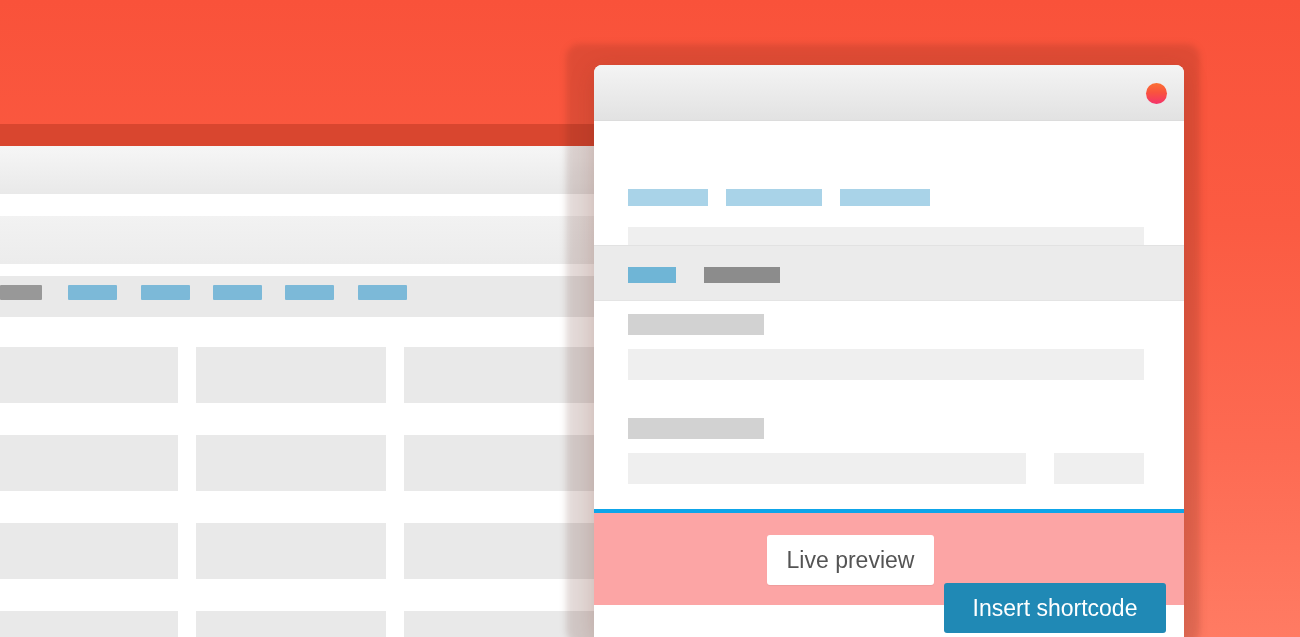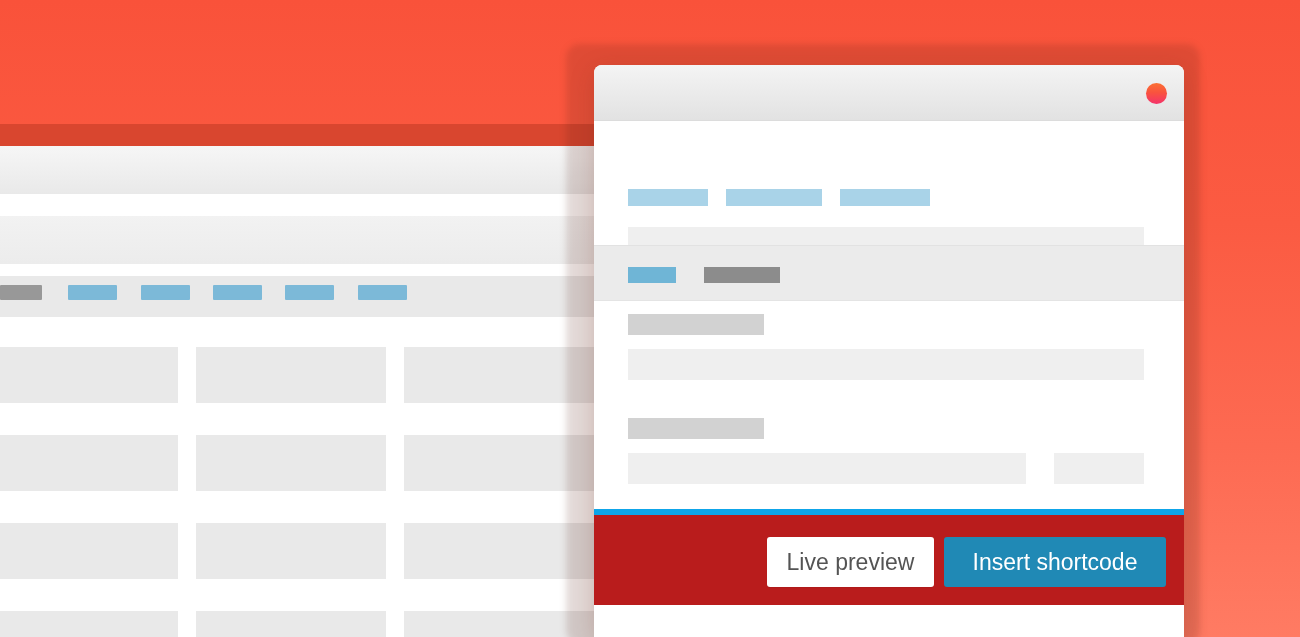--- a/index.html
+++ b/index.html
@@ -155,22 +155,22 @@
   .field-input {
     position: absolute;
     height: 31px;
     background: #efefef;
   }
 
   
   #modal-footer {
     position: relative;
     height: 96px;
-    background: #b91c1c;
-    border-top: 6px solid #0ea5e9;
+    background: #fca5a5;
+    border-top: 4px solid #0ea5e9;
   }
 
   .btn {
     position: absolute;
     top: 22px;
     height: 50px;
     border: none;
     border-radius: 3px;
     font-family: "Liberation Sans", sans-serif;
     font-size: 23px;
@@ -184,20 +184,21 @@
     width: 167px;
     background: #ffffff;
     color: #545454;
     box-shadow: 0 1px 1px rgba(0,0,0,0.06);
   }
   #btn-insert-shortcode {
     right: 18px;
     width: 222px;
     background: #2089b5;
     color: #ffffff;
+    margin-top: 48px;
   }
 </style>
 </head>
 <body>
 
 <div id="stage">
 
   <div id="bg-page">
 
     <div class="bg-band band-redbar"></div>

